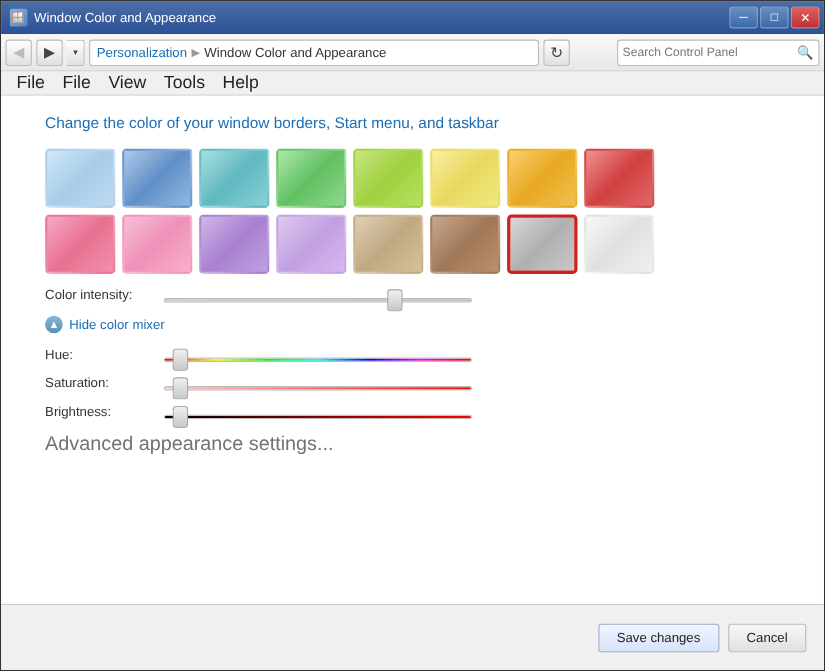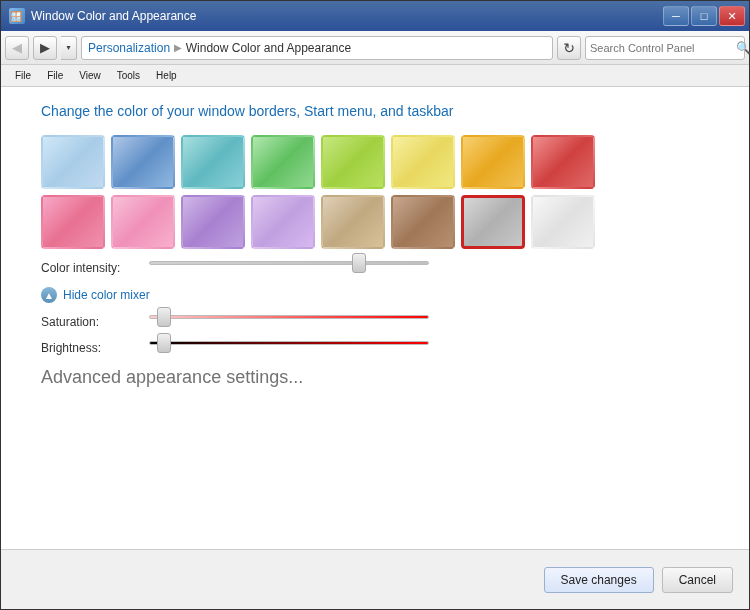--- a/index.html
+++ b/index.html
@@ -121,29 +121,30 @@
       border-radius: 3px;
       background: linear-gradient(to bottom, #fff, #e0e0e0);
       cursor: pointer;
       display: flex;
       align-items: center;
       justify-content: center;
       font-size: 14px;
       color: #444;
     }
     .search-box {
-      width: 160px;
+      width: 184px;
       height: 24px;
       border: 1px solid #bbb;
       border-radius: 3px;
       background: white;
       display: flex;
       align-items: center;
       padding: 0 4px;
       gap: 4px;
+      margin-left: 39px;
     }
     .search-input {
       border: none;
       outline: none;
       font-size: 11px;
       color: #999;
       flex: 1;
       background: transparent;
     }
     .search-icon-wrap {
@@ -159,21 +160,21 @@
       display: flex;
       align-items: center;
       padding: 0 6px;
       gap: 0;
       flex-shrink: 0;
     }
     .menu-item {
       padding: 2px 8px;
       cursor: pointer;
       border-radius: 3px;
-      font-size: 10px;
+      font-size: 16px;
       color: #222;
     }
 
     
     .content {
       flex: 1;
       background: white;
       padding: 16px 40px;
       overflow-y: auto;
       display: flex;
@@ -254,21 +255,21 @@
       width: 13px;
       height: 13px;
       cursor: pointer;
       border: 1px solid #888;
       background: white;
     }
 
     
     .slider-row {
       display: flex;
-      align-items: flex-start;
+      align-items: flex-end;
       gap: 8px;
       font-size: 12px;
       color: #333;
     }
     .slider-label {
       width: 100px;
     }
     .slider-track {
       flex: 1;
       max-width: 280px;
@@ -445,20 +446,26 @@
       <div class="slider-track">
         <div class="slider-thumb" style="left: calc(75% - 7px);"></div>
       </div>
     </div>
 
     <div class="toggle-row">
       <div class="toggle-icon">▲</div>
       <span>Hide color mixer</span>
     </div>
 
+    <div class="slider-row">
+      <span class="slider-label">Hue:</span>
+      <div class="slider-track slider-track-hue">
+        <div class="slider-thumb" style="left: calc(5% - 7px);"></div>
+      </div>
+    </div>
 
     <div class="slider-row">
       <span class="slider-label">Saturation:</span>
       <div class="slider-track slider-track-saturation">
         <div class="slider-thumb" style="left: calc(5% - 7px);"></div>
       </div>
     </div>
 
     <div class="slider-row">
       <span class="slider-label">Brightness:</span>

